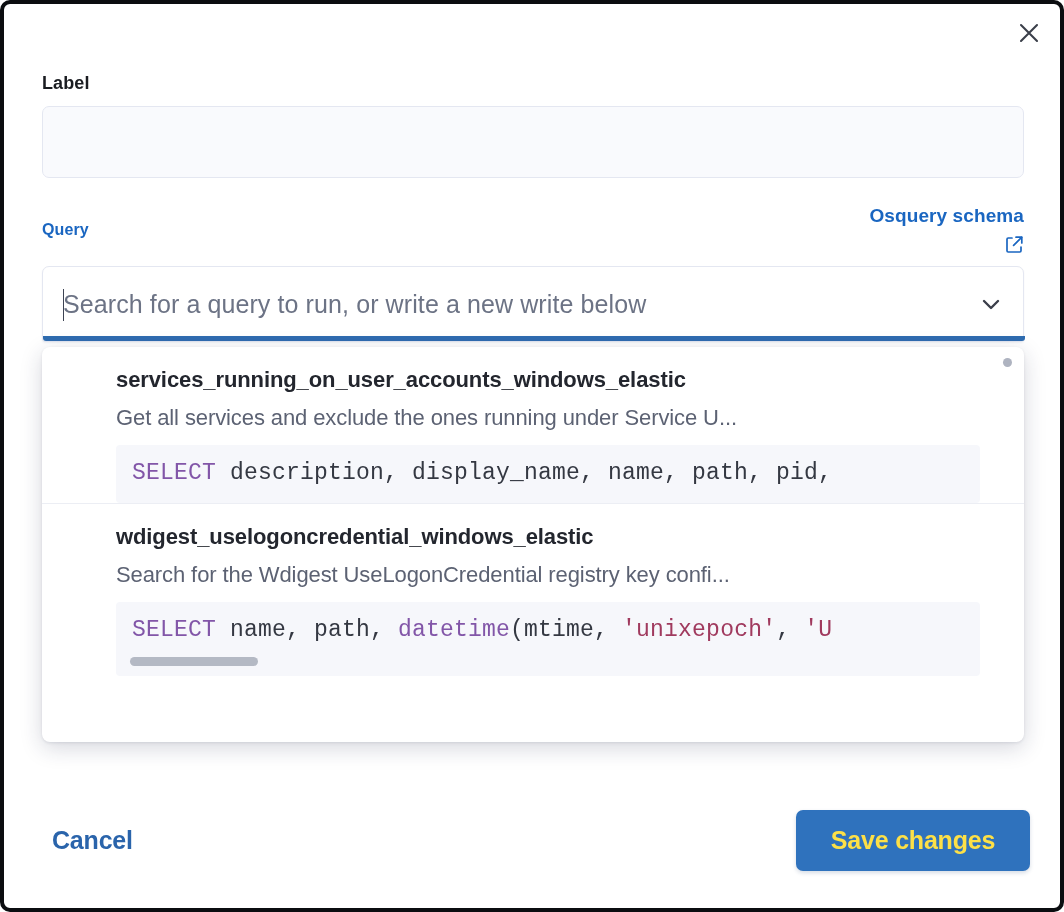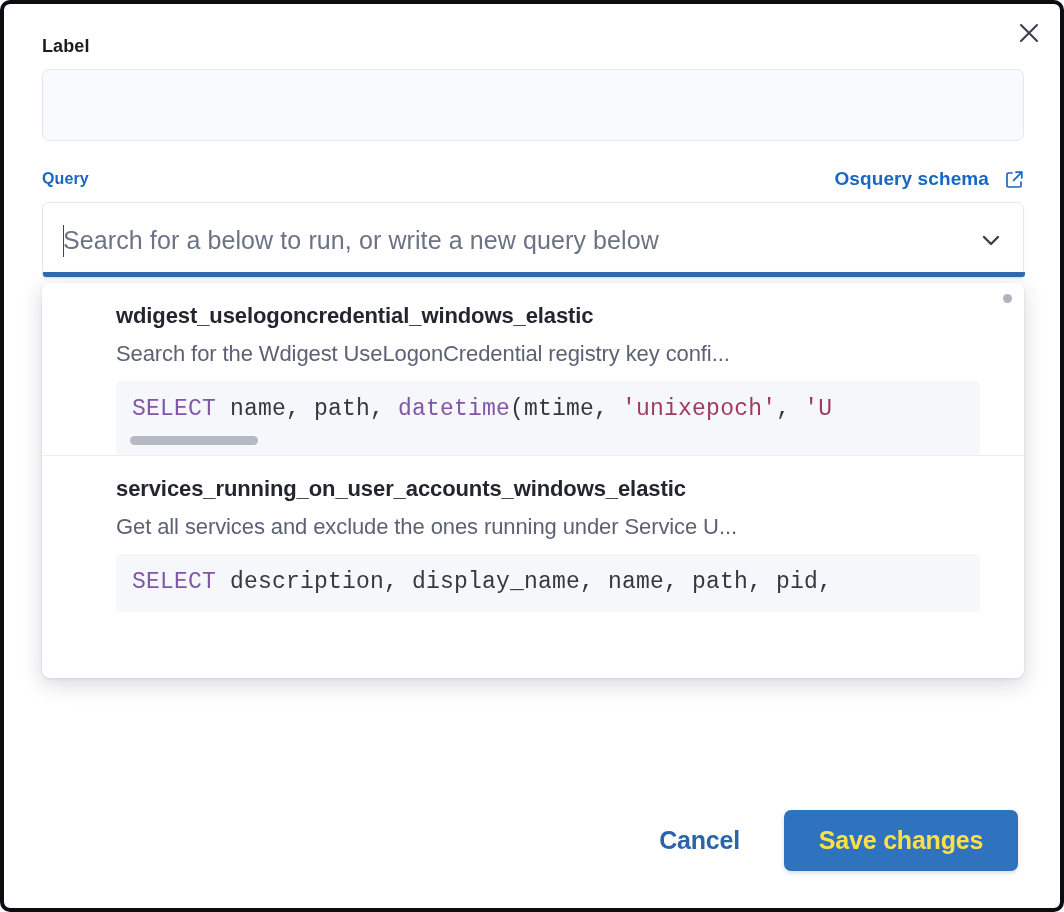--- a/index.html
+++ b/index.html
@@ -56,21 +56,21 @@
     margin: 0;
     padding-top: 42px;
     font-size: 44px;
     line-height: 1.08;
     font-weight: 700;
     letter-spacing: -0.6px;
     color: #1a1c21;
   }
 
   .field-label {
-    margin-top: 32px;
+    margin-top: 69px;
     font-size: 18px;
     font-weight: 700;
     color: #1a1c21;
     letter-spacing: 0.1px;
   }
 
   .label-input {
     display: block;
     box-sizing: border-box;
     margin-top: 12px;
@@ -95,28 +95,29 @@
     justify-content: space-between;
   }
   .query-label {
     font-size: 16px;
     font-weight: 700;
     color: #1a66c1;
     letter-spacing: 0.1px;
   }
   .schema-link {
     display: inline-flex;
-    align-items: center;
-    gap: 16px;
+    align-items: flex-end;
+    gap: 8px;
     font-size: 19px;
     font-weight: 700;
     color: #1a66c1;
     text-decoration: none;
     letter-spacing: 0.1px;
     cursor: pointer;
+    flex-direction: column;
   }
   .schema-link svg { display: block; }
 
   
   .combo-wrap {
     position: relative;
     margin-top: 12px;
     width: 982px;
   }
   .combo-box {
@@ -242,26 +243,26 @@
     height: 9px;
     border-radius: 5px;
     background: #b4b9c4;
     cursor: pointer;
   }
   .code-block.no-scroll { height: 58px; padding-bottom: 0; }
 
   
   .footer {
     position: absolute;
-    left: 26px;
+    left: 38px;
     width: 988px;
     top: 806px;
     display: flex;
     align-items: center;
-    justify-content: flex-end;
+    justify-content: space-between;
     gap: 34px;
     z-index: 10;
   }
   .btn-cancel {
     background: transparent;
     border: none;
     font-family: "Liberation Sans", sans-serif;
     font-size: 25px;
     font-weight: 700;
     color: #2a64ab;
@@ -313,47 +314,47 @@
             <path d="M11 2.2 H16.8 V8" stroke="#1a66c1" stroke-width="1.7" stroke-linecap="round" stroke-linejoin="round"></path>
             <path d="M16.6 2.4 L8.6 10.4" stroke="#1a66c1" stroke-width="1.7" stroke-linecap="round"></path>
           </svg>
         </span>
       </a>
     </div>
 
     <div class="combo-wrap">
       <div class="combo-box">
         <span class="combo-caret"></span>
-        <span class="combo-placeholder">Search for a below to run, or write a new query below</span>
+        <span class="combo-placeholder">Search for a query to run, or write a new write below</span>
         <span class="combo-chevron">
           <svg width="26" height="26" viewBox="0 0 26 26" fill="none">
             <path d="M6 10 L13 17 L20 10" stroke="#3b3f4a" stroke-width="2.4" stroke-linecap="round" stroke-linejoin="round"></path>
           </svg>
         </span>
         <span class="combo-focus-bar"></span>
       </div>
 
       <div class="dropdown">
         <span class="dropdown-scroll-dot"></span>
         <div id="options-container">
+            <div class="option">
+              <div class="option-title">services_running_on_user_accounts_windows_elastic</div>
+              <div class="option-desc">Get all services and exclude the ones running under Service U...</div>
+              <div class="code-block no-scroll">
+                <div class="code-line"><span class="tok-kw">SELECT</span><span> description, display_name, name, path, pid,</span></div>
+              </div>
+            </div>
             <div class="option">
               <div class="option-title">wdigest_uselogoncredential_windows_elastic</div>
               <div class="option-desc">Search for the Wdigest UseLogonCredential registry key confi...</div>
               <div class="code-block">
                 <div class="code-line"><span class="tok-kw">SELECT</span><span> name, path, </span><span class="tok-fn">datetime</span><span>(mtime, </span><span class="tok-str">'unixepoch'</span><span>, </span><span class="tok-str">'U</span></div>
                 <div class="code-scrollbar"></div>
               </div>
             </div>
-            <div class="option">
-              <div class="option-title">services_running_on_user_accounts_windows_elastic</div>
-              <div class="option-desc">Get all services and exclude the ones running under Service U...</div>
-              <div class="code-block no-scroll">
-                <div class="code-line"><span class="tok-kw">SELECT</span><span> description, display_name, name, path, pid,</span></div>
-              </div>
-            </div>
           </div>
       </div>
     </div>
 
   </div>
 
   <div class="footer">
     <button class="btn-cancel">Cancel</button>
     <button class="btn-save">Save changes</button>
   </div>

